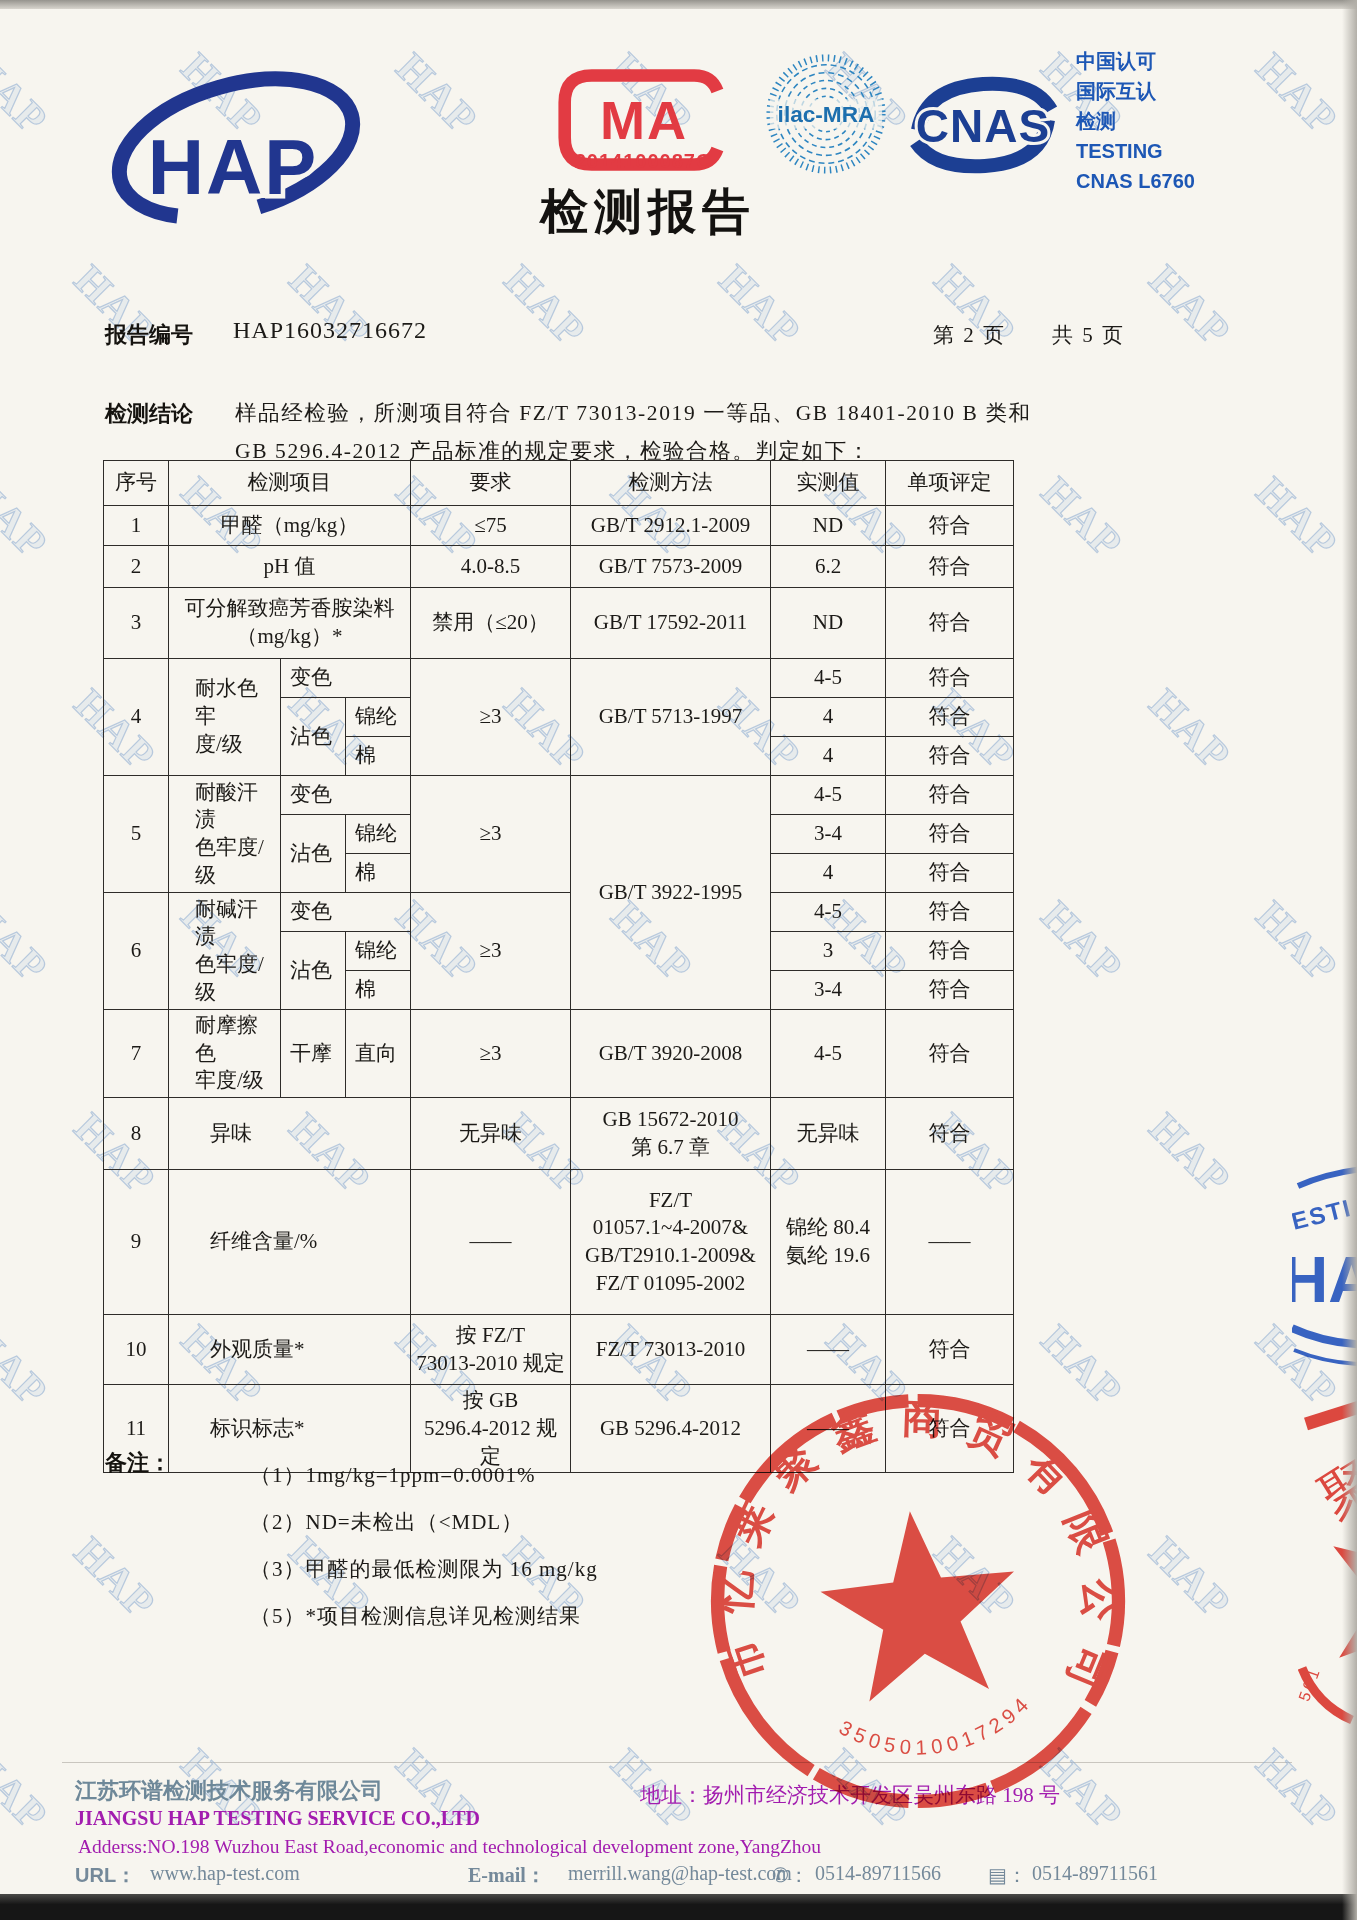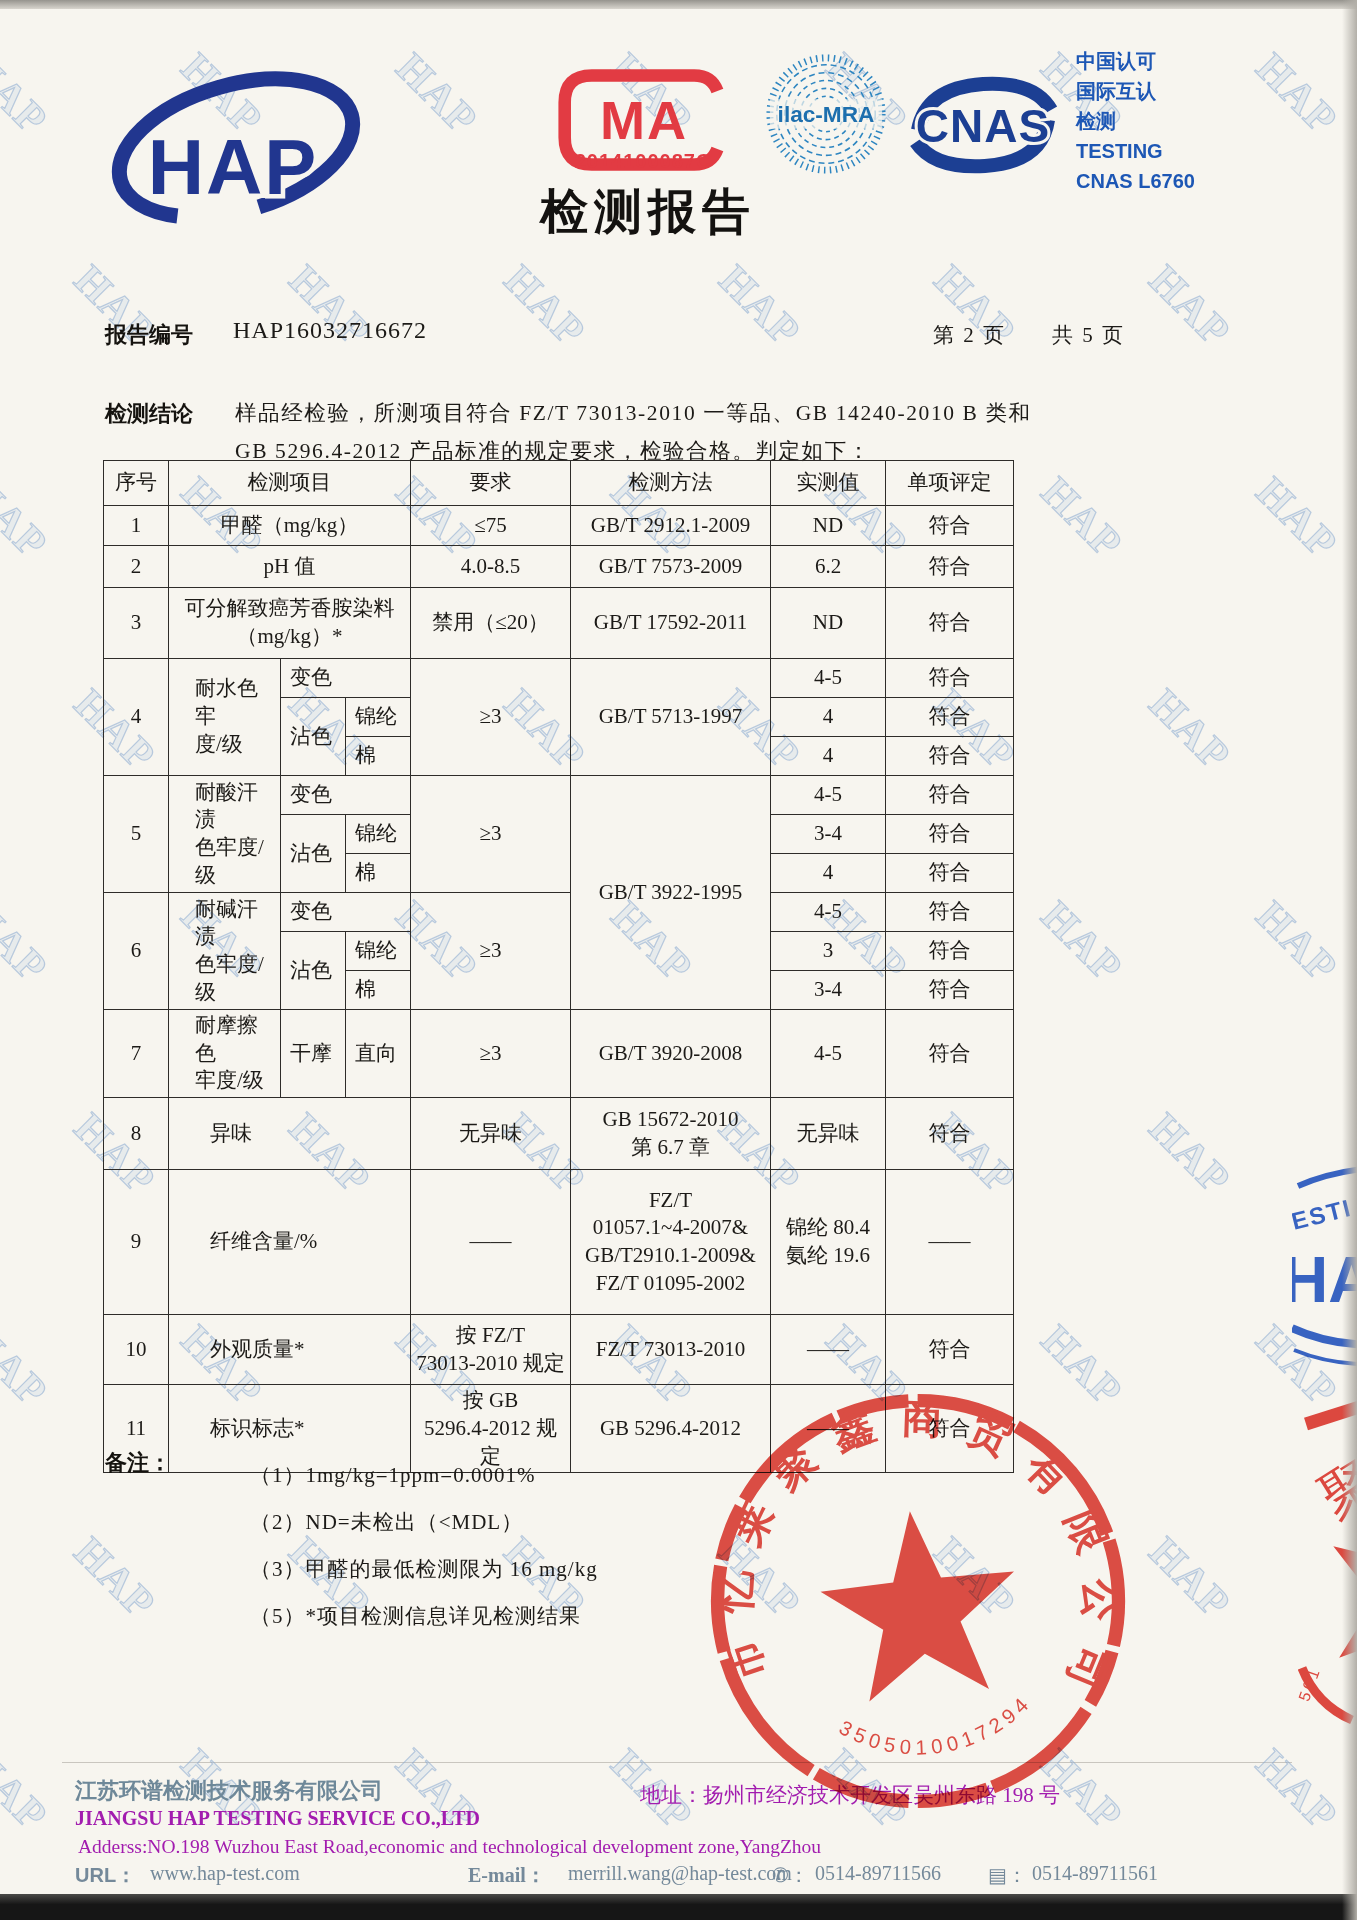--- a/index.html
+++ b/index.html
@@ -167,21 +167,21 @@
     <div>CNAS L6760</div>
   </div>
 
   <div class="abs content doc-title">检测报告</div>
 
   <div class="abs content lbl rep-lbl">报告编号</div>
   <div class="abs content rep-no">HAP16032716672</div>
   <div class="abs content page-info">第 2 页　　共 5 页</div>
 
   <div class="abs content lbl concl-lbl">检测结论</div>
-  <div class="abs content concl-txt">样品经检验，所测项目符合 FZ/T 73013-2010 一等品、GB 14240-2010 B 类和 GB 5296.4-2012 产品标准的规定要求，检验合格。判定如下：</div>
+  <div class="abs content concl-txt">样品经检验，所测项目符合 FZ/T 73013-2019 一等品、GB 18401-2010 B 类和 GB 5296.4-2012 产品标准的规定要求，检验合格。判定如下：</div>
 
   <table id="rtable">
     <colgroup>
       <col style="width:65px">
         <col style="width:112px">
         <col style="width:65px">
         <col style="width:65px">
       <col style="width:160px">
         <col style="width:200px">
         <col style="width:115px">

